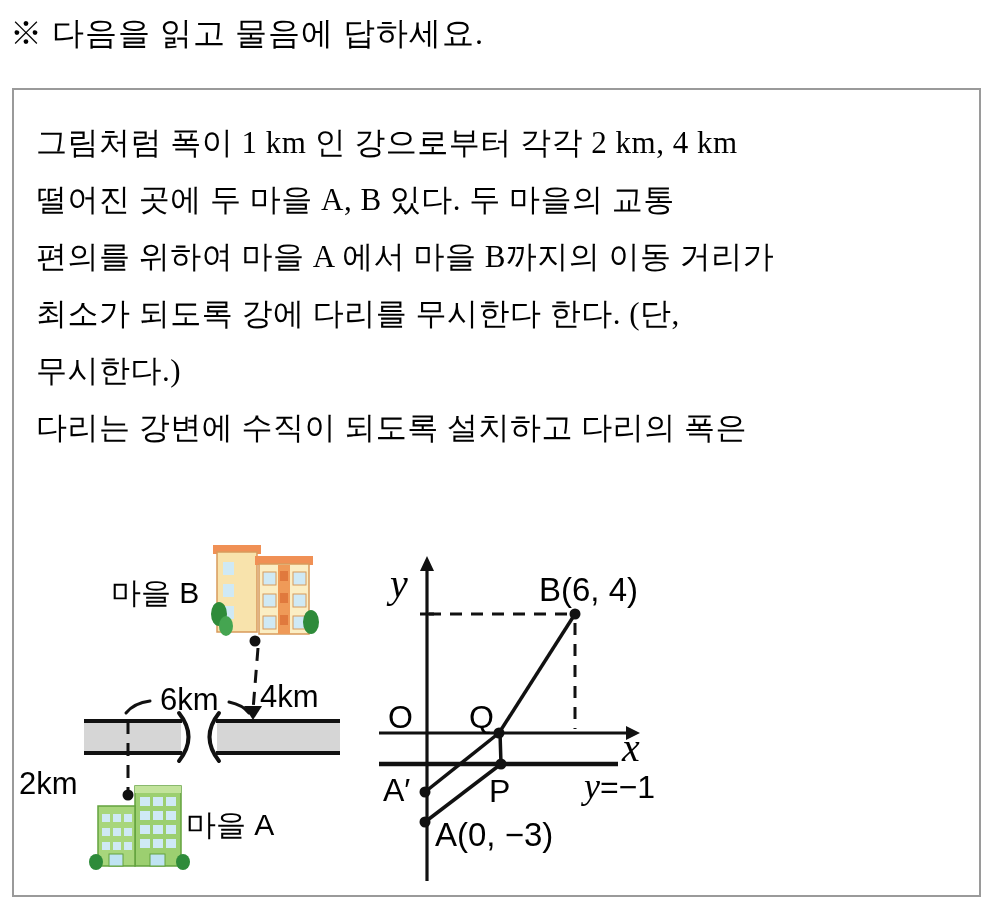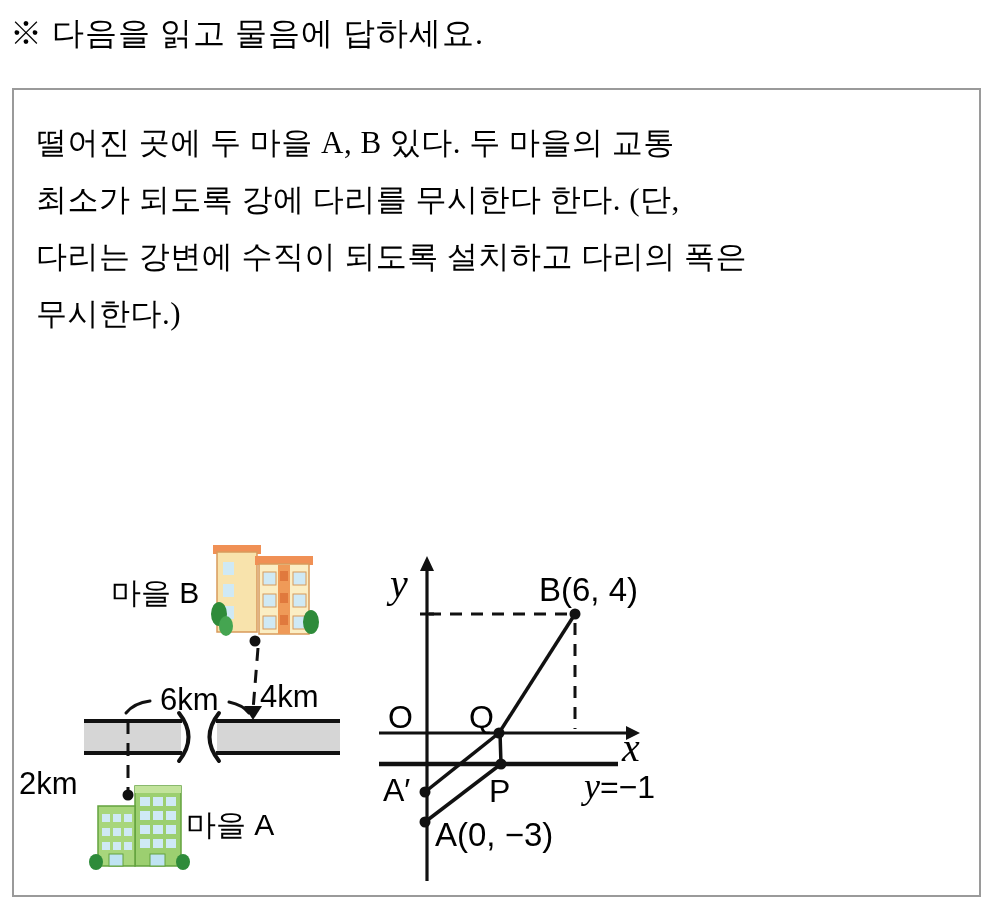--- a/index.html
+++ b/index.html
@@ -29,24 +29,26 @@
   .illu-svg{position:absolute;left:0px;top:448px;}
   .graph-svg{position:absolute;left:360px;top:455px;}
 </style>
 </head>
 <body>
 
 <div class="header-line">※ 다음을 읽고 물음에 답하세요.</div>
 
 <div class="problem-box">
   <div class="problem-text">
+    <div class="tline">그림처럼 폭이 1 km 인 강으로부터 각각 2 km, 4 km</div>
     <div class="tline">떨어진 곳에 두 마을 A, B 있다. 두 마을의 교통</div>
+    <div class="tline">편의를 위하여 마을 A 에서 마을 B까지의 이동 거리가</div>
     <div class="tline">최소가 되도록 강에 다리를 무시한다 한다. (단,</div>
+    <div class="tline">무시한다.)</div>
     <div class="tline">다리는 강변에 수직이 되도록 설치하고 다리의 폭은</div>
-    <div class="tline">무시한다.)</div>
   </div>
 
   <svg class="illu-svg" width="348" height="338" viewBox="0 0 348 338">
 
     <g>
       <rect x="70" y="182" width="256" height="35" fill="#d6d6d6"></rect>
       <rect x="167" y="174" width="36" height="51" fill="#ffffff"></rect>
       <line x1="70" y1="183" x2="168" y2="183" stroke="#111" stroke-width="4"></line>
       <line x1="202" y1="183" x2="326" y2="183" stroke="#111" stroke-width="4"></line>
       <line x1="70" y1="215" x2="168" y2="215" stroke="#111" stroke-width="4"></line>

